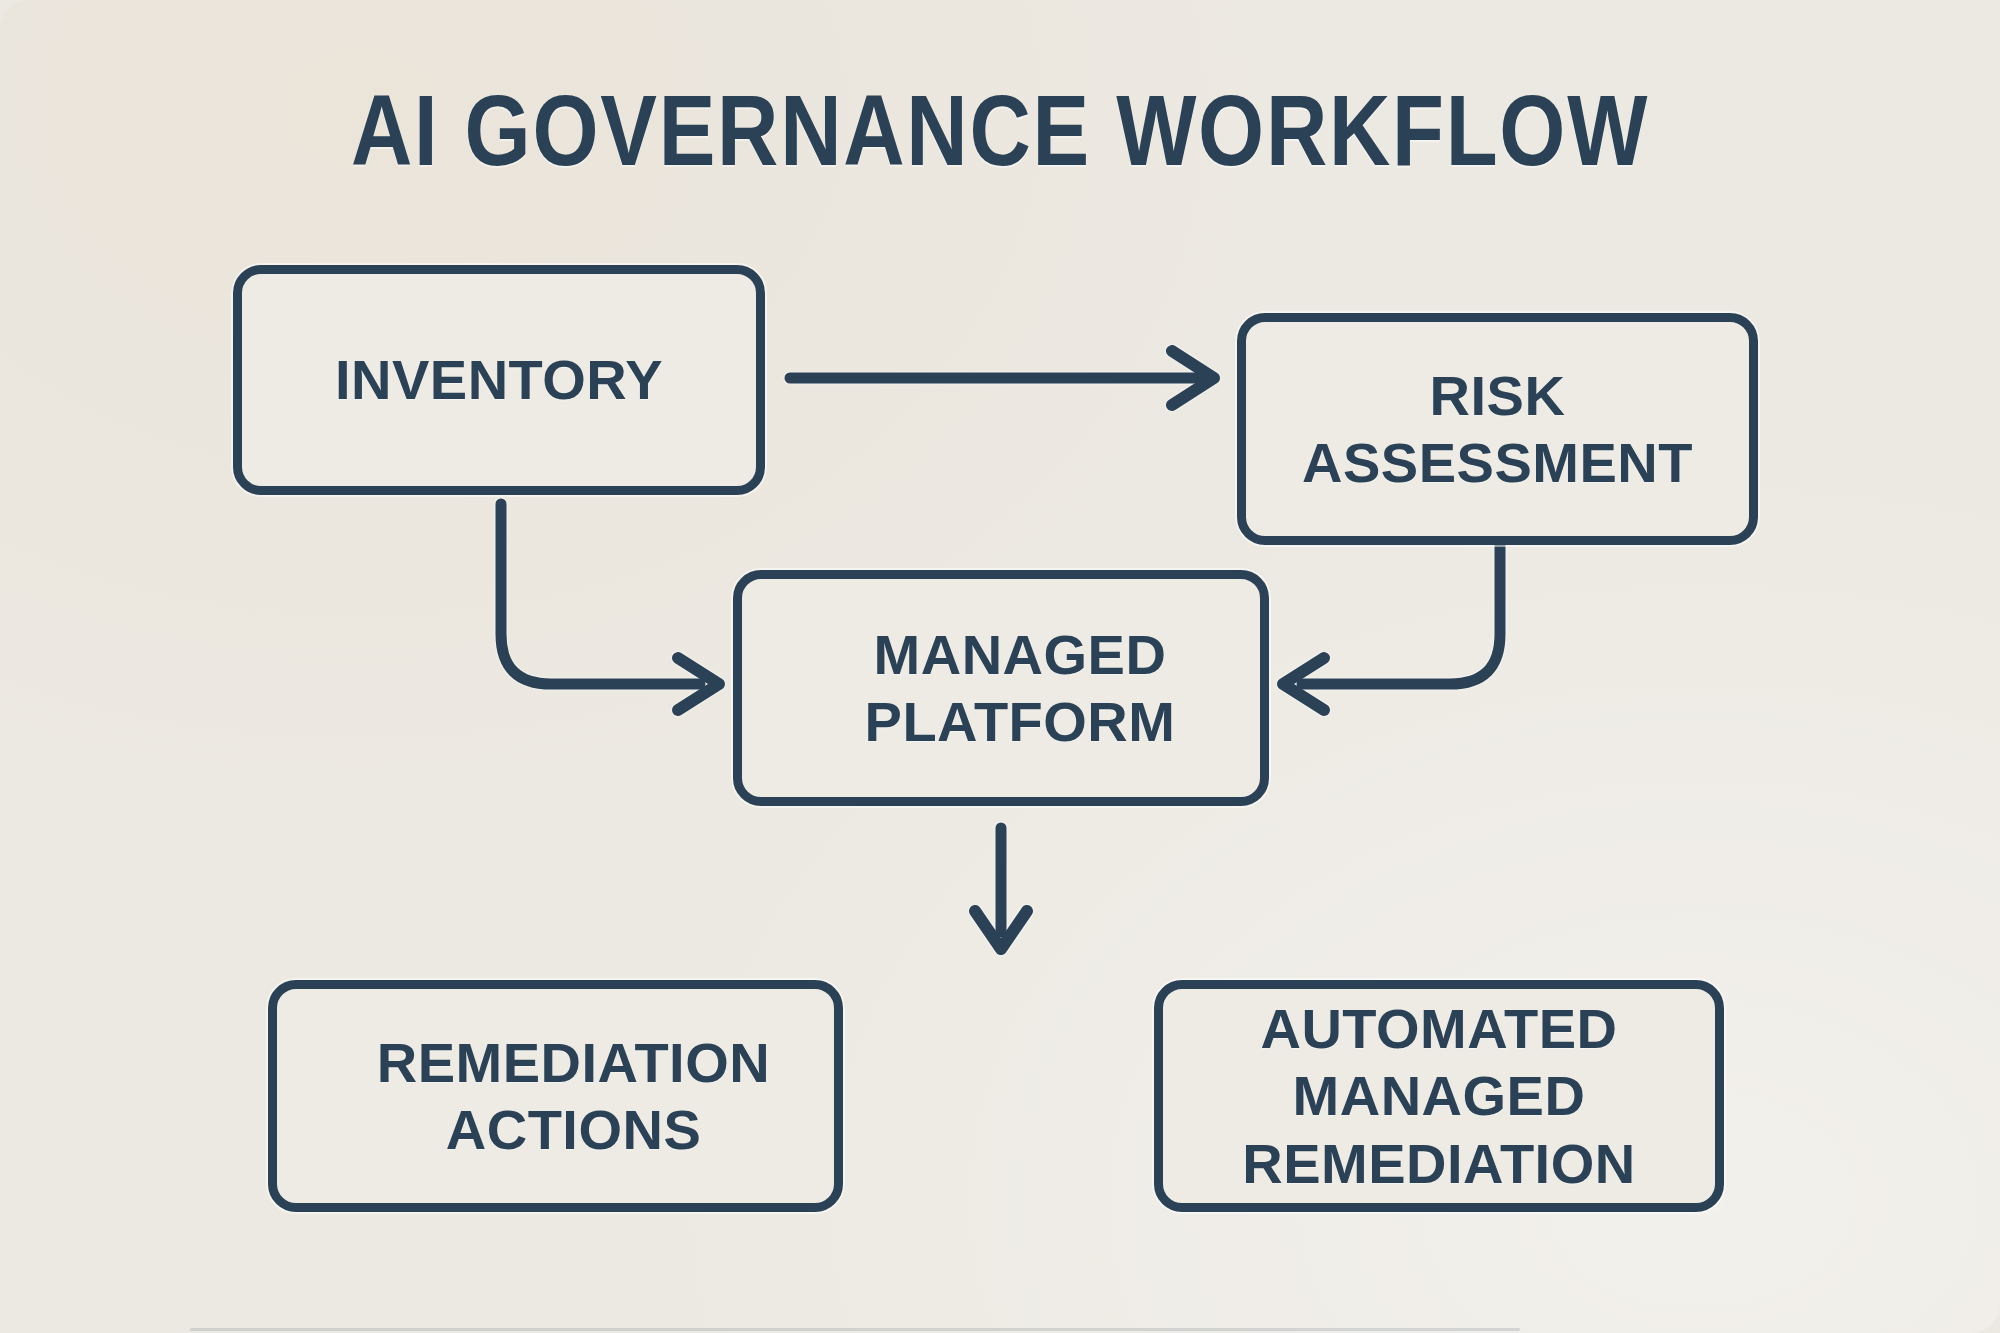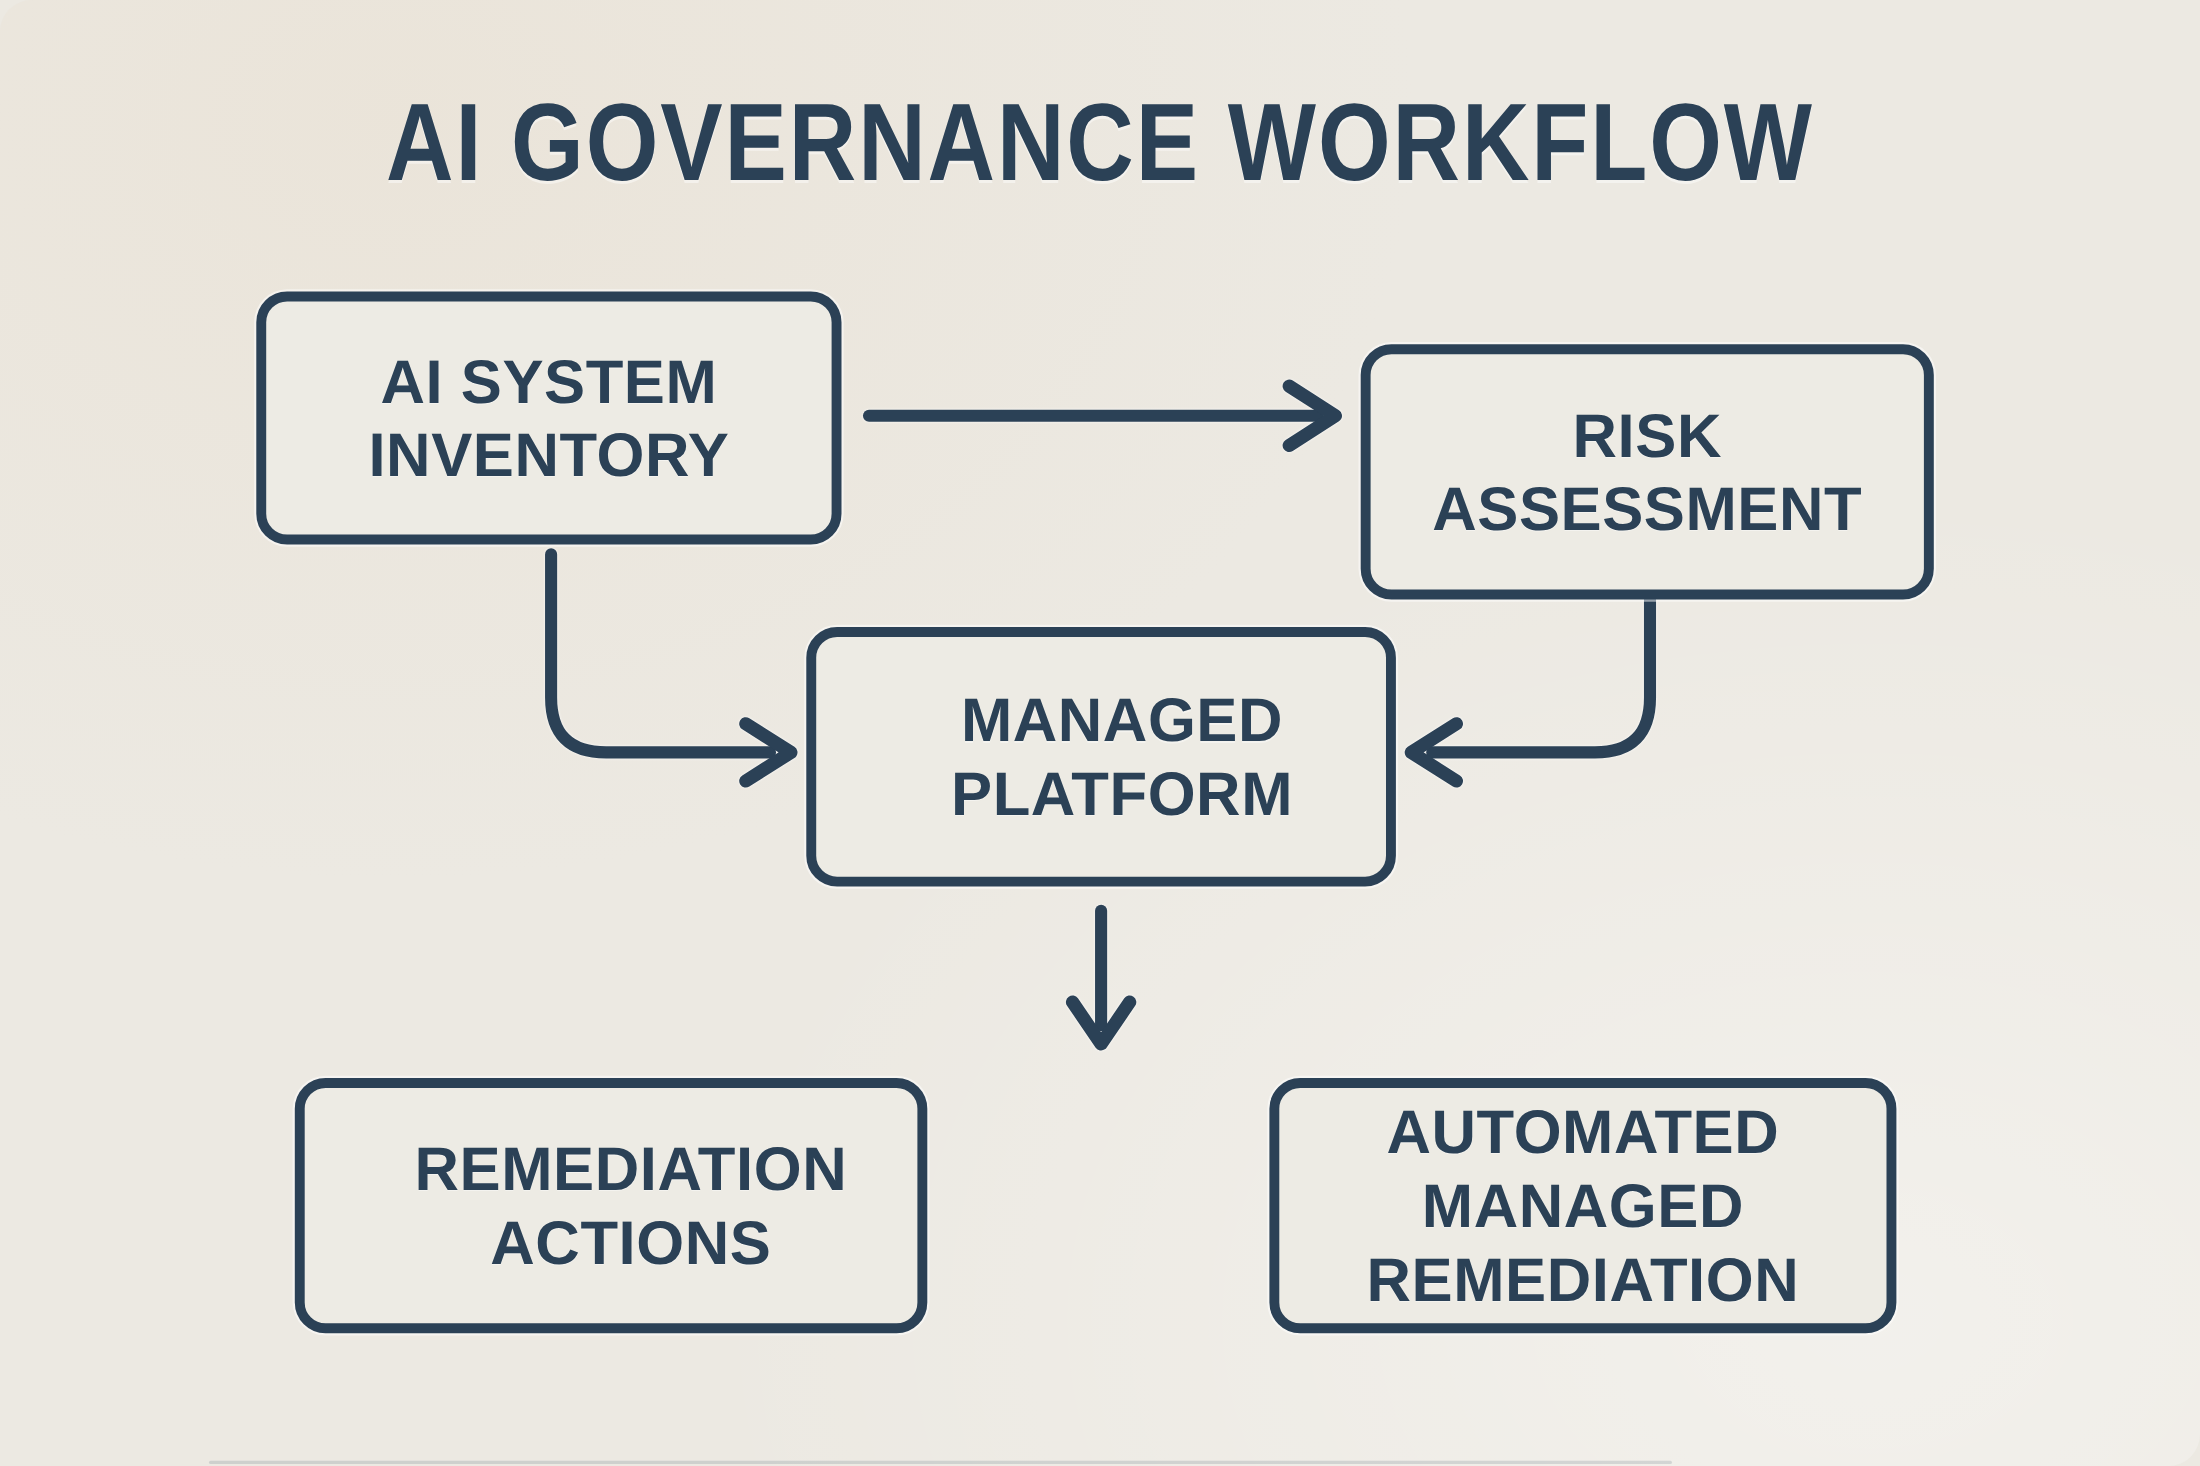--- a/index.html
+++ b/index.html
@@ -116,21 +116,20 @@
       <polyline points="1324,658 1283,684 1324,710"></polyline>
     </g>
 
     <g>
       <path d="M 1001 828 V 932"></path>
       <polyline points="975,911 1001,949 1027,911"></polyline>
     </g>
   </svg>
 
   <div class="node" id="node-inventory">
-    <span>AI SYSTEM</span>
     <span>INVENTORY</span>
   </div>
 
   <div class="node" id="node-risk">
     <span>RISK</span>
     <span>ASSESSMENT</span>
   </div>
 
   <div class="node" id="node-platform">
     <span>MANAGED</span>

